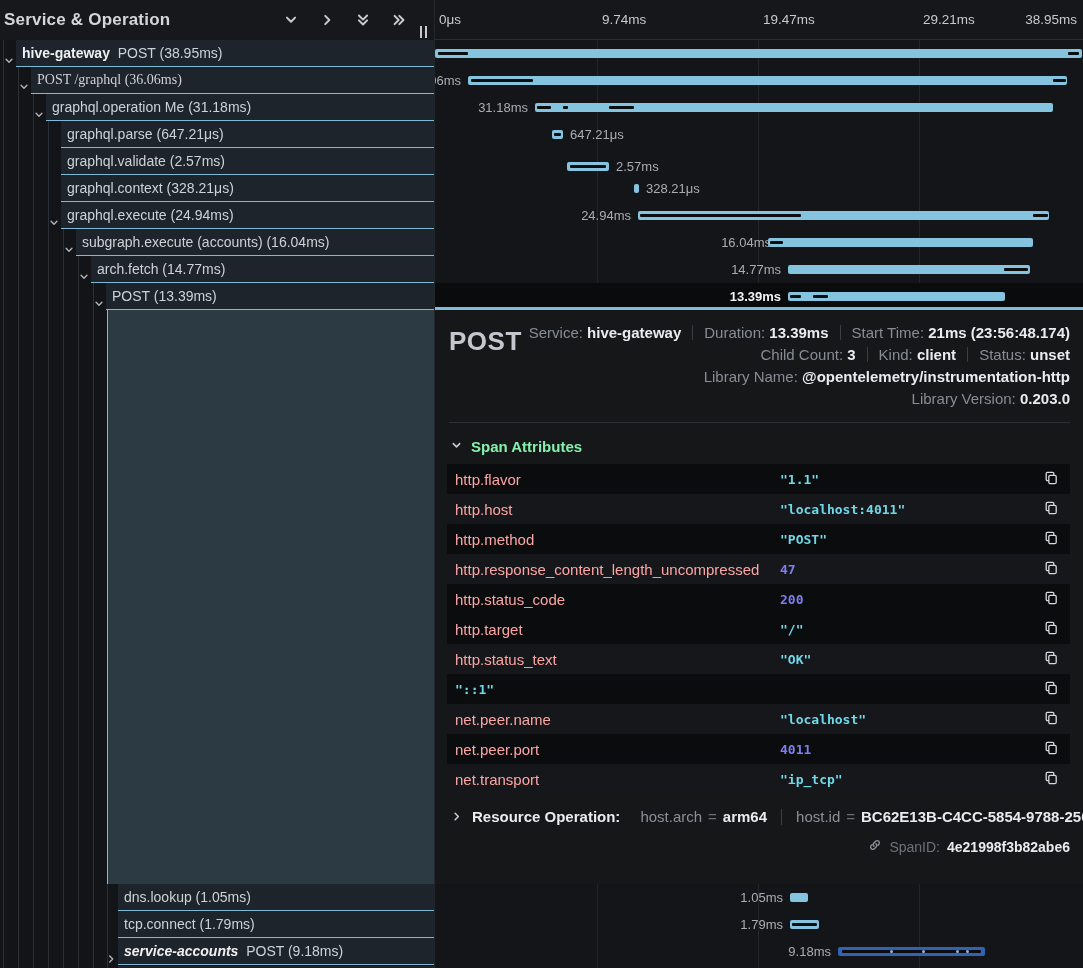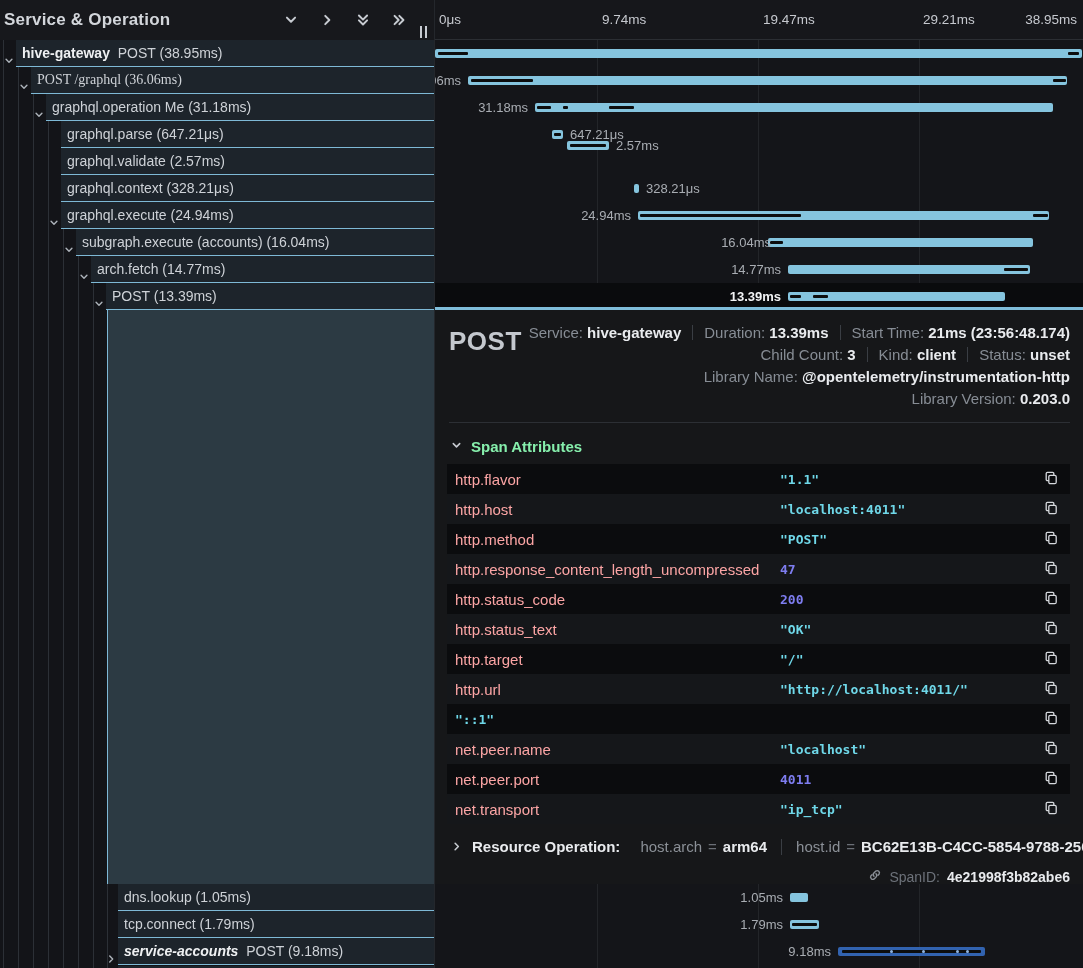--- a/index.html
+++ b/index.html
@@ -116,21 +116,21 @@
             <div class="dash" style="left: 74px; width: 25px;"></div>
           </div>
           <div class="bar-label" style="right: 556px;">31.18ms</div>
         </div>
         <div class="bar-row" style="top: 121px;">
           <div class="bar" style="left: 117px; width: 11px; background: rgb(133, 196, 222);">
             <div class="dash" style="left: 2px; width: 7px;"></div>
           </div>
           <div class="bar-label" style="left: 135px;">647.21μs</div>
         </div>
-        <div class="bar-row" style="top: 132px; padding-left: 12px;">
+        <div class="bar-row" style="top: 153px; padding-left: 12px;">
           <div class="bar" style="left: 132px; width: 42px; background: rgb(133, 196, 222);">
             <div class="dash" style="left: 3px; width: 36px;"></div>
           </div>
           <div class="bar-label" style="left: 181px;">2.57ms</div>
         </div>
         <div class="bar-row" style="top: 175px;">
           <div class="bar" style="left: 199px; width: 5px; background: rgb(133, 196, 222);"></div>
           <div class="bar-label" style="left: 211px;">328.21μs</div>
         </div>
         <div class="bar-row" style="top: 202px;">
@@ -234,39 +234,31 @@
               </svg></button>
           </div>
           <div class="arow odd">
             <span class="akey">http.status_code</span>
             <span class="aval number">200</span>
             <button class="copy-btn"><svg width="16" height="16" viewBox="0 0 16 16" fill="none" stroke-width="1.3" stroke-linejoin="round">
                 <rect x="5.8" y="5.3" width="7.4" height="8.4" rx="1.5"></rect>
                 <path d="M10.8 5.3 V3.6 a1.2 1.2 0 0 0 -1.2 -1.2 H4.4 a1.2 1.2 0 0 0 -1.2 1.2 V9.4 a1.2 1.2 0 0 0 1.2 1.2 h1.4"></path>
               </svg></button>
           </div>
+          <div class="arow odd">
+            <span class="akey">http.target</span>
+            <span class="aval string">"/"</span>
+            <button class="copy-btn"><svg width="16" height="16" viewBox="0 0 16 16" fill="none" stroke-width="1.3" stroke-linejoin="round">
+                <rect x="5.8" y="5.3" width="7.4" height="8.4" rx="1.5"></rect>
+                <path d="M10.8 5.3 V3.6 a1.2 1.2 0 0 0 -1.2 -1.2 H4.4 a1.2 1.2 0 0 0 -1.2 1.2 V9.4 a1.2 1.2 0 0 0 1.2 1.2 h1.4"></path>
+              </svg></button>
+          </div>
           <div class="arow even">
             <span class="akey">http.status_text</span>
             <span class="aval string">"OK"</span>
-            <button class="copy-btn"><svg width="16" height="16" viewBox="0 0 16 16" fill="none" stroke-width="1.3" stroke-linejoin="round">
-                <rect x="5.8" y="5.3" width="7.4" height="8.4" rx="1.5"></rect>
-                <path d="M10.8 5.3 V3.6 a1.2 1.2 0 0 0 -1.2 -1.2 H4.4 a1.2 1.2 0 0 0 -1.2 1.2 V9.4 a1.2 1.2 0 0 0 1.2 1.2 h1.4"></path>
-              </svg></button>
-          </div>
-          <div class="arow odd">
-            <span class="akey">http.target</span>
-            <span class="aval string">"/"</span>
-            <button class="copy-btn"><svg width="16" height="16" viewBox="0 0 16 16" fill="none" stroke-width="1.3" stroke-linejoin="round">
-                <rect x="5.8" y="5.3" width="7.4" height="8.4" rx="1.5"></rect>
-                <path d="M10.8 5.3 V3.6 a1.2 1.2 0 0 0 -1.2 -1.2 H4.4 a1.2 1.2 0 0 0 -1.2 1.2 V9.4 a1.2 1.2 0 0 0 1.2 1.2 h1.4"></path>
-              </svg></button>
-          </div>
-          <div class="arow even">
-            <span class="akey">http.url</span>
-            <span class="aval string">"http://localhost:4011/"</span>
             <button class="copy-btn"><svg width="16" height="16" viewBox="0 0 16 16" fill="none" stroke-width="1.3" stroke-linejoin="round">
                 <rect x="5.8" y="5.3" width="7.4" height="8.4" rx="1.5"></rect>
                 <path d="M10.8 5.3 V3.6 a1.2 1.2 0 0 0 -1.2 -1.2 H4.4 a1.2 1.2 0 0 0 -1.2 1.2 V9.4 a1.2 1.2 0 0 0 1.2 1.2 h1.4"></path>
               </svg></button>
           </div>
           <div class="arow odd">
             <span class="aval string">"::1"</span>
             <button class="copy-btn"><svg width="16" height="16" viewBox="0 0 16 16" fill="none" stroke-width="1.3" stroke-linejoin="round">
                 <rect x="5.8" y="5.3" width="7.4" height="8.4" rx="1.5"></rect>
                 <path d="M10.8 5.3 V3.6 a1.2 1.2 0 0 0 -1.2 -1.2 H4.4 a1.2 1.2 0 0 0 -1.2 1.2 V9.4 a1.2 1.2 0 0 0 1.2 1.2 h1.4"></path>

